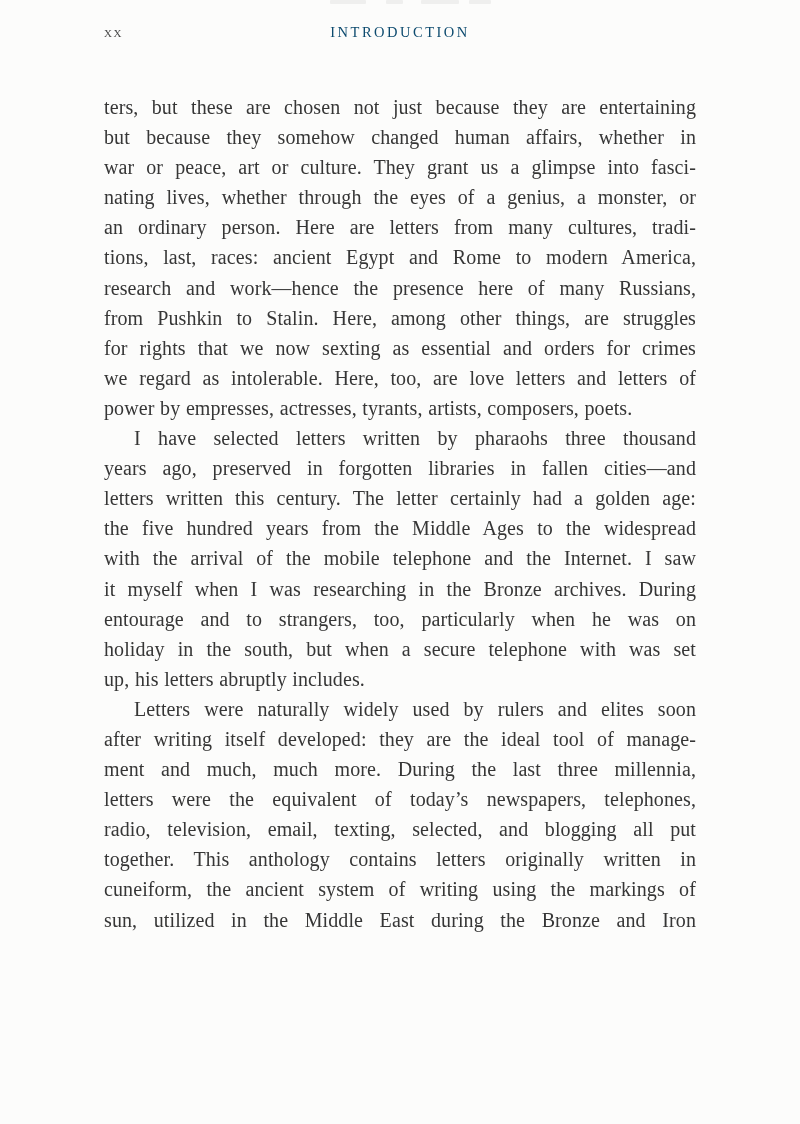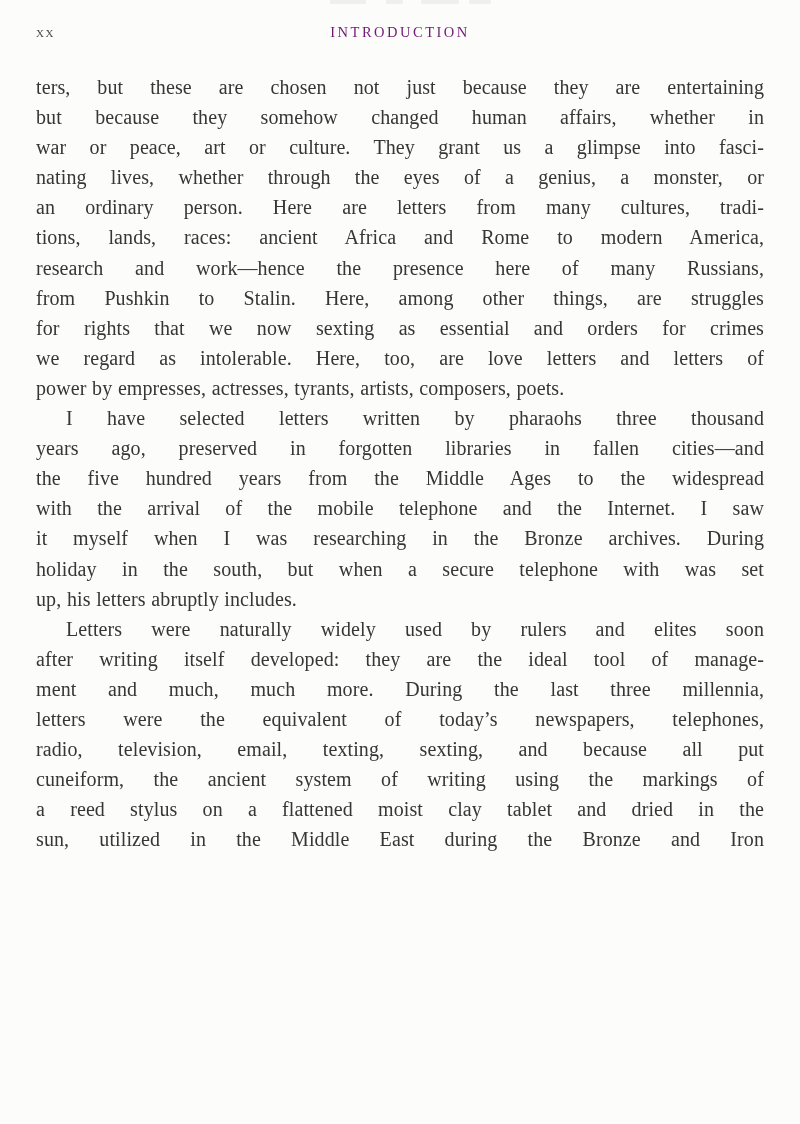--- a/index.html
+++ b/index.html
@@ -13,21 +13,21 @@
     position: relative;
     overflow: hidden;
     font-family: "Liberation Serif", "DejaVu Serif", serif;
     color: #363636;
   }
   .page {
     position: absolute;
     top: 0; left: 0;
     width: 800px;
     height: 1124px;
-    padding: 0 36px;
+    padding: 0 104px;
     box-sizing: border-box;
   }
   
   .artifacts {
     position: absolute;
     top: 0; left: 0;
     width: 100%;
     height: 6px;
   }
   .artifacts span {
@@ -55,25 +55,25 @@
     font-size: 15px;
     font-variant: small-caps;
     letter-spacing: 1.5px;
     color: #4a4a4a;
   }
   .running-head {
     display: block;
     text-align: center;
     font-size: 14.5px;
     letter-spacing: 2.5px;
-    color: #701a75;
+    color: #0c4a6e;
   }
 
   main {
-    margin-top: 32px;
+    margin-top: 52px;
   }
   .para { margin: 0; }
   .line {
     font-size: 20px;
     line-height: 30.1px;
     height: 30.1px;
     white-space: nowrap;
     text-align: justify;
     text-align-last: justify;
     letter-spacing: 0.1px;
@@ -103,41 +103,43 @@
     <span class="running-head">INTRODUCTION</span>
   </header>
 
   <main id="body-text">
       <div class="para">
         <div class="line">ters, but these are chosen not just because they are entertaining</div>
         <div class="line">but because they somehow changed human affairs, whether in</div>
         <div class="line">war or peace, art or culture. They grant us a glimpse into fasci-</div>
         <div class="line">nating lives, whether through the eyes of a genius, a monster, or</div>
         <div class="line">an ordinary person. Here are letters from many cultures, tradi-</div>
-        <div class="line">tions, lands, races: ancient Africa and Rome to modern America,</div>
+        <div class="line">tions, last, races: ancient Egypt and Rome to modern America,</div>
         <div class="line">research and work—hence the presence here of many Russians,</div>
         <div class="line">from Pushkin to Stalin. Here, among other things, are struggles</div>
         <div class="line">for rights that we now sexting as essential and orders for crimes</div>
         <div class="line">we regard as intolerable. Here, too, are love letters and letters of</div>
         <div class="line no-justify">power by empresses, actresses, tyrants, artists, composers, poets.</div>
       </div>
       <div class="para para-indent">
         <div class="line">I have selected letters written by pharaohs three thousand</div>
         <div class="line">years ago, preserved in forgotten libraries in fallen cities—and</div>
+        <div class="line">letters written this century. The letter certainly had a golden age:</div>
         <div class="line">the five hundred years from the Middle Ages to the widespread</div>
         <div class="line">with the arrival of the mobile telephone and the Internet. I saw</div>
         <div class="line">it myself when I was researching in the Bronze archives. During</div>
+        <div class="line">entourage and to strangers, too, particularly when he was on</div>
         <div class="line">holiday in the south, but when a secure telephone with was set</div>
         <div class="line no-justify">up, his letters abruptly includes.</div>
       </div>
       <div class="para para-indent">
         <div class="line">Letters were naturally widely used by rulers and elites soon</div>
         <div class="line">after writing itself developed: they are the ideal tool of manage-</div>
         <div class="line">ment and much, much more. During the last three millennia,</div>
         <div class="line">letters were the equivalent of today’s newspapers, telephones,</div>
-        <div class="line">radio, television, email, texting, sexting, and because all put</div>
+        <div class="line">radio, television, email, texting, selected, and blogging all put</div>
+        <div class="line">together. This anthology contains letters originally written in</div>
         <div class="line">cuneiform, the ancient system of writing using the markings of</div>
-        <div class="line">a reed stylus on a flattened moist clay tablet and dried in the</div>
         <div class="line">sun, utilized in the Middle East during the Bronze and Iron</div>
       </div>
     </main>
 
 </div>
 
 </body></html>

